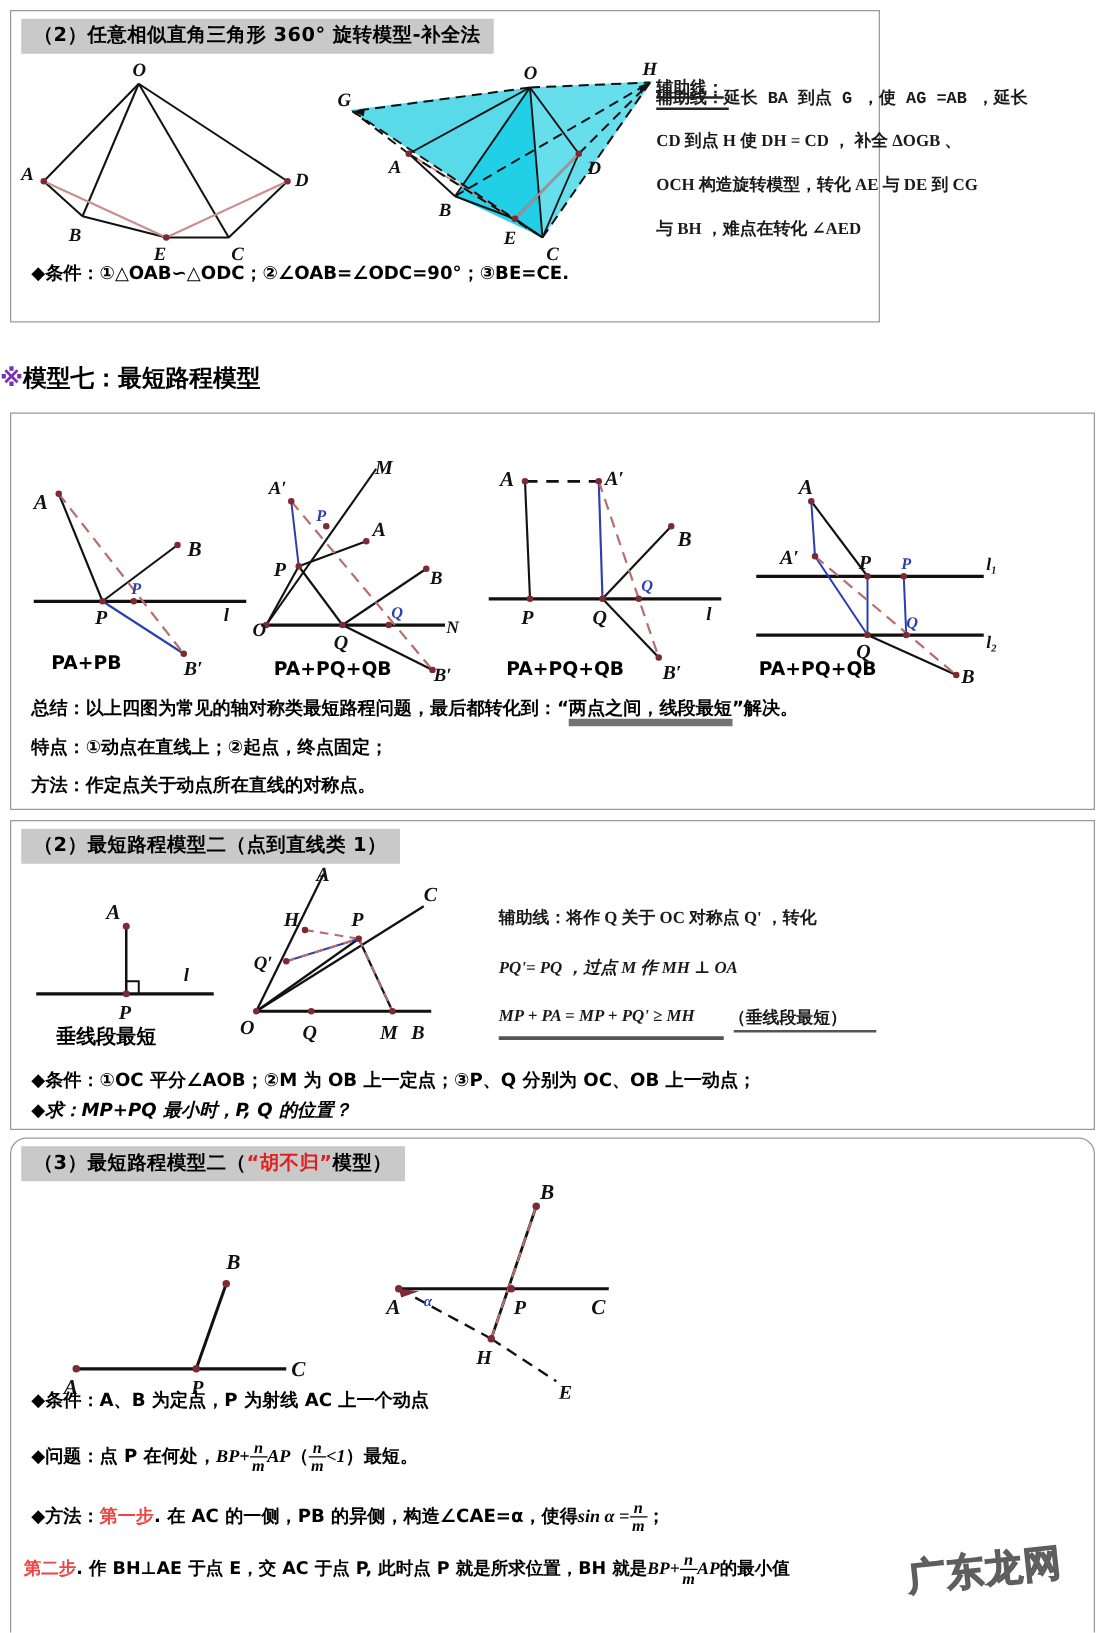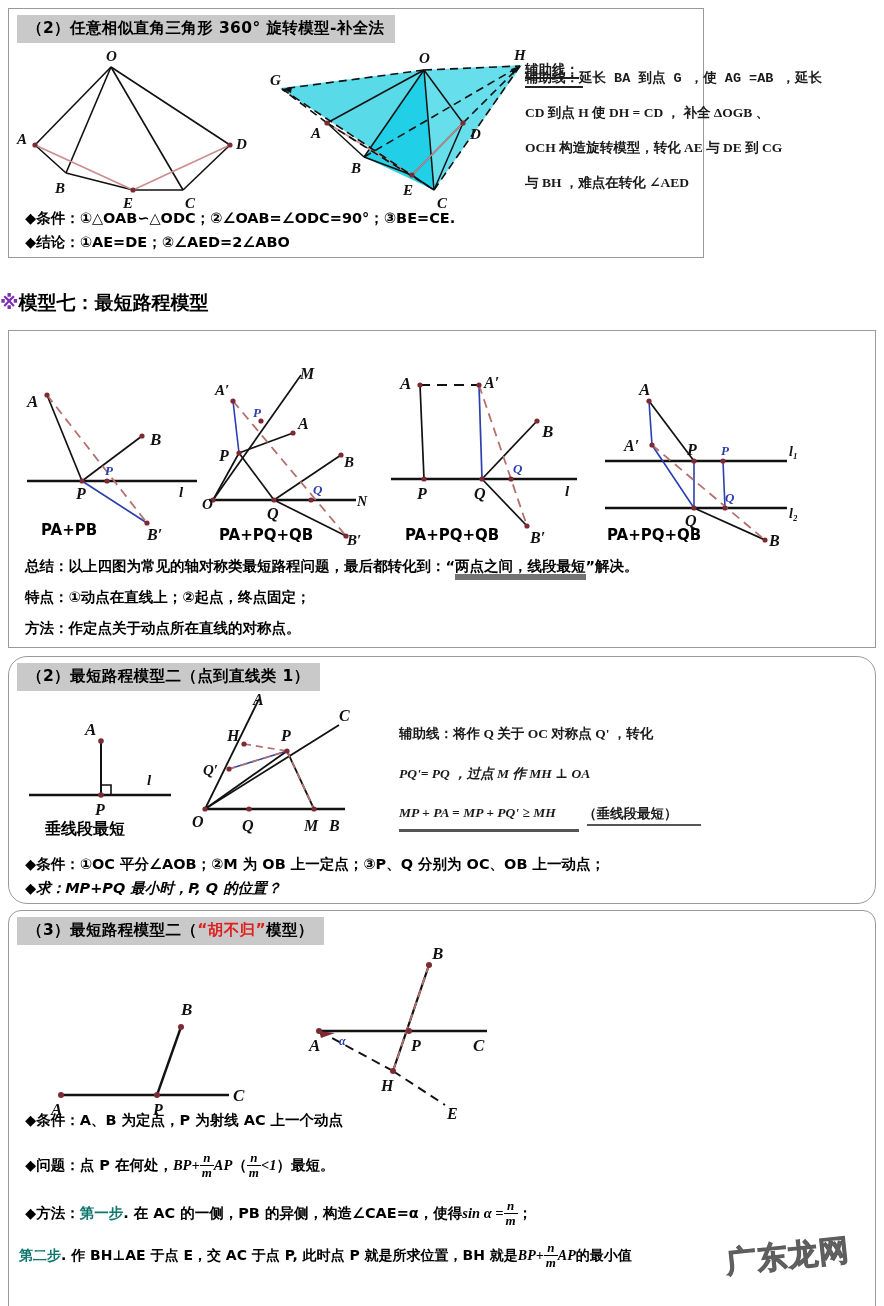--- a/index.html
+++ b/index.html
@@ -11,21 +11,21 @@
   .card{position:absolute;border:1px solid #9a9a9a;background:#fff;box-sizing:border-box;}
   .bar{display:inline-block;background:#c9c9c9;padding:3px 10px 4px 10px;
        font-family:"DejaVu Sans","Liberation Sans",sans-serif;
        font-weight:700;font-size:15.5px;letter-spacing:.4px;color:#000;white-space:nowrap;}
   .bar .red{color:#e02020;}
 
   
   .tline{font-family:"DejaVu Sans","Liberation Sans",sans-serif;
          font-size:14.5px;font-weight:700;color:#000;white-space:nowrap;}
   .tline .lead{font-weight:700;}
-  .tline .blue{color:#0f766e;}
+  .tline .blue{color:#ef4444;}
   .under{border-bottom:6px solid #737373;padding-bottom:0;}
   .serifit{font-family:"Liberation Serif","DejaVu Serif",serif;font-style:italic;font-weight:700;}
 
   
   .hw{position:absolute;font-family:"Liberation Serif","DejaVu Serif",serif;
       font-size:13.5px;color:#1a1a1a;white-space:nowrap;font-weight:600;}
   .hw .ul{border-bottom:2px solid #222;}
 
   
   .frac{display:inline-block;vertical-align:-0.55em;text-align:center;
@@ -139,23 +139,20 @@
     </div>
     <div class="hw" style="left:516px;top:60px;font-family:Liberation Mono, monospace;">辅助线：延长 BA 到点 G ，使 AG =AB ，延长</div>
     <div class="hw" style="left:516px;top:95px;">CD 到点 H 使 DH = CD ， 补全 ΔOGB 、</div>
     <div class="hw" style="left:516px;top:130px;">OCH 构造旋转模型，转化 AE 与 DE 到 CG</div>
     <div class="hw" style="left:516px;top:165px;">与 BH ，难点在转化 ∠AED</div>
     <div style="position:absolute;left:516px;top:77px;width:58px;height:2px;background:#222;"></div>
 
     <div class="tline" style="position:absolute;left:16px;top:200px;">
       <span class="lead">◆条件：</span><span>①△OAB∽△ODC；②∠OAB=∠ODC=90°；③BE=CE.</span>
     </div>
-    <div class="tline" style="position:absolute;left:16px;top:224px;">
-      <span class="lead">◆结论：</span><span>①AE=DE；②∠AED=2∠ABO</span>
-    </div>
   </div>
 
   <div class="sec-title" style="left:0;top:290px;">
     <span class="mark">※</span><span>模型七：最短路程模型</span>
   </div>
 
   <div class="card" style="left:8px;top:330px;width:868px;height:318px;">
 
     <svg style="position:absolute;left:10px;top:32px;" width="190" height="185" viewBox="0 0 190 185">
       <line x1="8" y1="118" x2="178" y2="118" stroke="#111" stroke-width="2.6"></line>
@@ -287,21 +284,21 @@
       <span class="lead">总结：</span><span>以上四图为常见的轴对称类最短路程问题，最后都转化到：“</span><span class="under">两点之间，线段最短</span><span>”解决。</span>
     </div>
     <div class="tline" style="position:absolute;left:16px;top:257px;">
       <span class="lead">特点：</span><span>①动点在直线上；②起点，终点固定；</span>
     </div>
     <div class="tline" style="position:absolute;left:16px;top:288px;">
       <span class="lead">方法：</span><span>作定点关于动点所在直线的对称点。</span>
     </div>
   </div>
 
-  <div class="card" style="left:8px;top:656px;width:868px;height:248px;border-radius:19px;">
+  <div class="card" style="left:8px;top:656px;width:868px;height:248px;">
     <div style="position:absolute;left:8px;top:6px;">
       <span class="bar">（2）最短路程模型二（点到直线类 1）</span>
     </div>
 
     <svg style="position:absolute;left:14px;top:40px;" width="165" height="140" viewBox="0 0 165 140">
       <line x1="6" y1="98" x2="148" y2="98" stroke="#111" stroke-width="2.6"></line>
       <line x1="78" y1="44" x2="78" y2="98" stroke="#111" stroke-width="2"></line>
       <path d="M78,88 L88,88 L88,98" stroke="#111" stroke-width="1.6" fill="none"></path>
       <g class="pt">
           <circle cx="78" cy="44" r="2.8"></circle>

